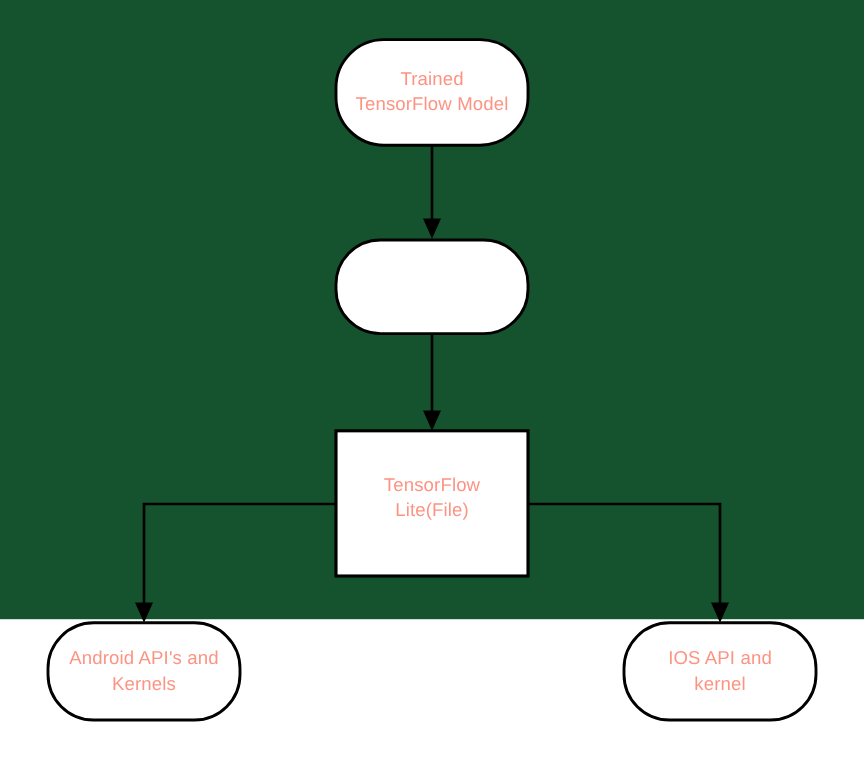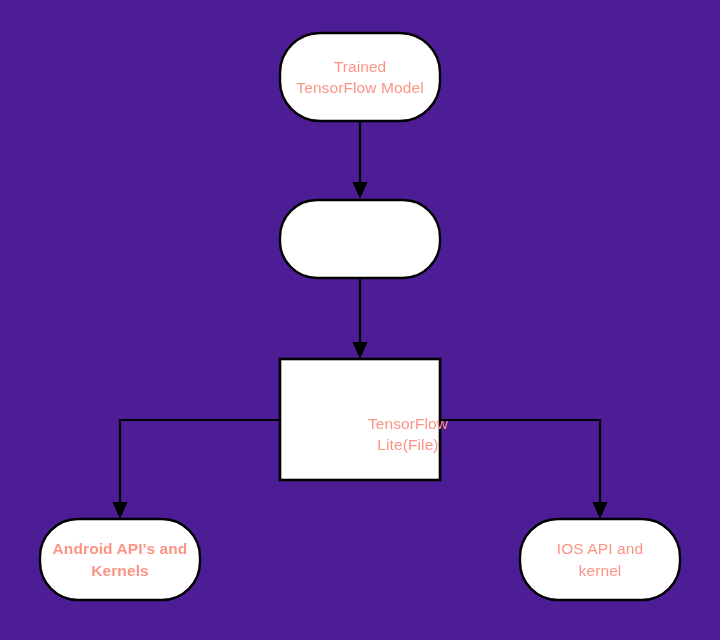--- a/index.html
+++ b/index.html
@@ -10,22 +10,22 @@
   }
   body {
     width: 720px;
     height: 640px;
     font-family: "Liberation Sans", sans-serif;
     overflow: hidden;
   }
   #diagram-root {
     position: relative;
     width: 720px;
-    height: 640px;
-    background: #4c1d95;
+    height: 516px;
+    background: #14532d;
   }
   svg.flow-canvas {
     position: absolute;
     left: 0;
     top: 0;
     width: 720px;
     height: 640px;
     display: block;
   }
   .node-shape {
@@ -107,22 +107,22 @@
 
       <rect class="node-shape" x="520" y="519" width="160" height="81" rx="38" ry="38"></rect>
     </g>
 
   </svg>
 
   <div class="node-label" style="left:280px; top:33px; width:160px; height:88px;">Trained
 TensorFlow Model</div>
 
 
-  <div class="node-label" style="left:280px; top:378px; width:160px; height:112px;margin-left:48px;">TensorFlow
+  <div class="node-label" style="left:280px; top:359px; width:160px; height:112px;">TensorFlow
 Lite(File)</div>
 
-  <div class="node-label" style="left:40px; top:519px; width:160px; height:81px;font-weight:bold;">Android API's and
+  <div class="node-label" style="left:40px; top:519px; width:160px; height:81px;">Android API's and
 Kernels</div>
 
   <div class="node-label" style="left:520px; top:519px; width:160px; height:81px;">IOS API and
 kernel</div>
 
 </div>
 
 </body></html>

